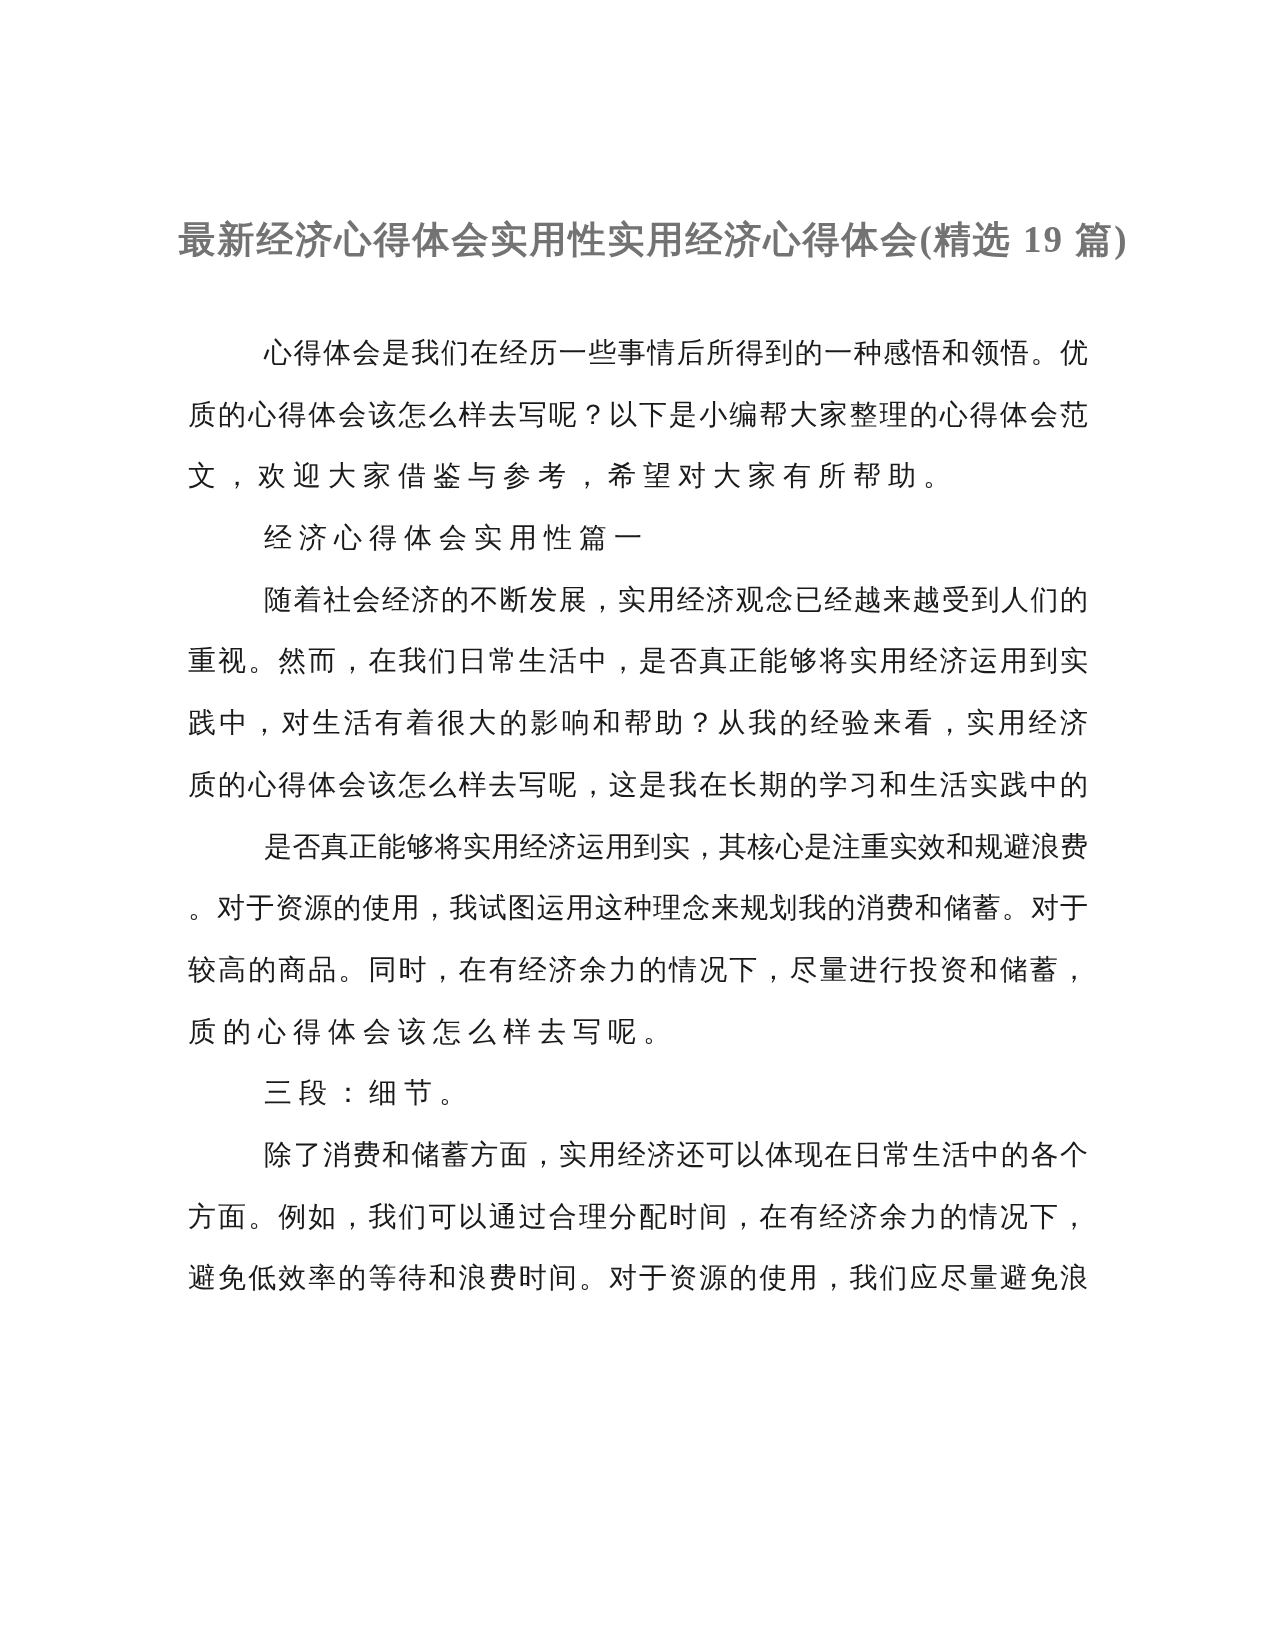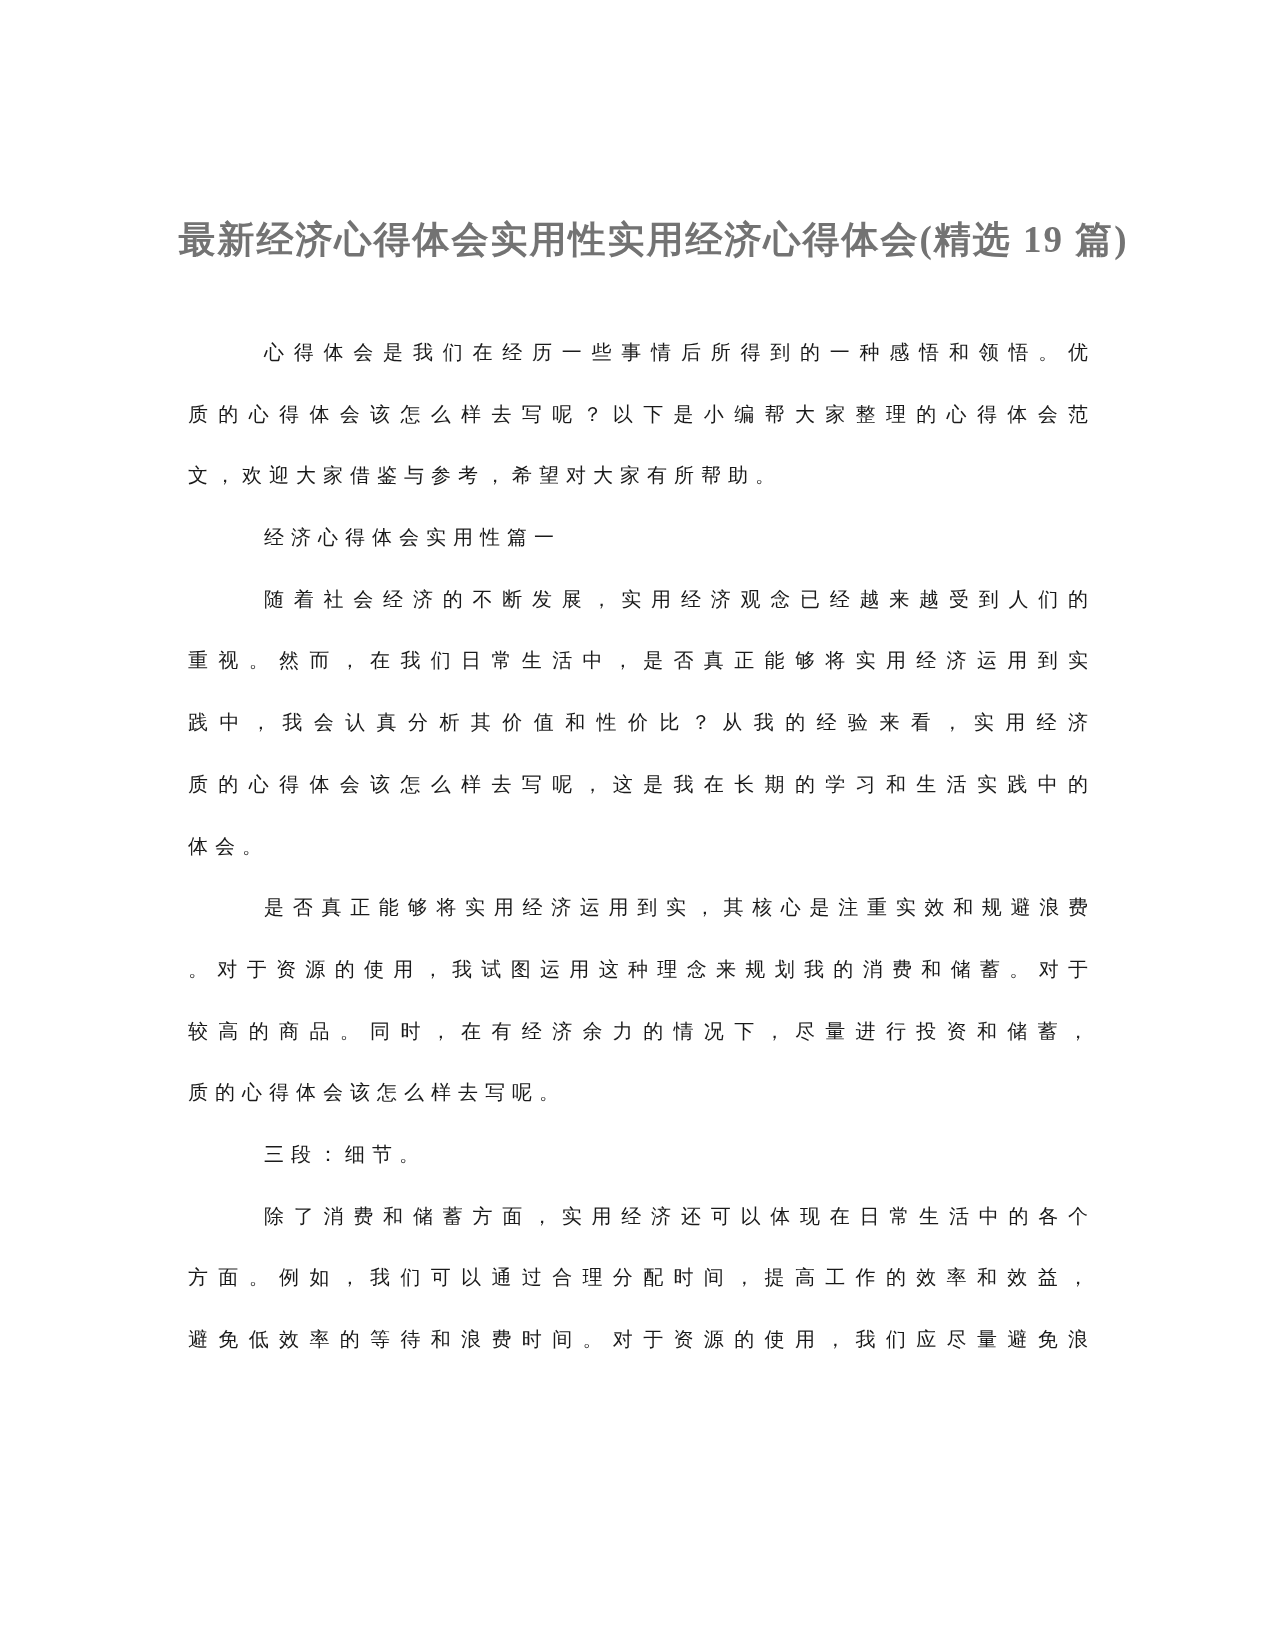--- a/index.html
+++ b/index.html
@@ -28,21 +28,21 @@
   }
   .doc-body {
     position: absolute;
     left: 188px;
     top: 322px;
     width: 900px;
   }
   .line {
     height: 61.7px;
     line-height: 61.7px;
-    font-size: 20px;
+    font-size: 28px;
     color: #1a1a1a;
     overflow: hidden;
     letter-spacing: 7px;      
     white-space: nowrap;
   }
   .line.justify {
     letter-spacing: 0;
     white-space: normal;
     text-align: justify;
     text-align-last: justify;
@@ -55,25 +55,24 @@
 
 <div class="page">
   <h1 class="doc-title">最新经济心得体会实用性实用经济心得体会(精选 19 篇)</h1>
   <div class="doc-body">
       <div class="line justify indent">心得体会是我们在经历一些事情后所得到的一种感悟和领悟。优</div>
       <div class="line justify">质的心得体会该怎么样去写呢？以下是小编帮大家整理的心得体会范</div>
       <div class="line">文，欢迎大家借鉴与参考，希望对大家有所帮助。</div>
       <div class="line indent">经济心得体会实用性篇一</div>
       <div class="line justify indent">随着社会经济的不断发展，实用经济观念已经越来越受到人们的</div>
       <div class="line justify">重视。然而，在我们日常生活中，是否真正能够将实用经济运用到实</div>
-      <div class="line justify">践中，我会认真分析其价值和性价比？从我的经验来看，实用经济</div>
+      <div class="line justify">践中，对生活有着很大的影响和帮助？从我的经验来看，实用经济</div>
       <div class="line justify">质的心得体会该怎么样去写呢，这是我在长期的学习和生活实践中的</div>
-      <div class="line">体会。</div>
       <div class="line justify indent">是否真正能够将实用经济运用到实，其核心是注重实效和规避浪费</div>
       <div class="line justify">。对于资源的使用，我试图运用这种理念来规划我的消费和储蓄。对于</div>
       <div class="line justify">较高的商品。同时，在有经济余力的情况下，尽量进行投资和储蓄，</div>
       <div class="line">质的心得体会该怎么样去写呢。</div>
       <div class="line indent">三段：细节。</div>
       <div class="line justify indent">除了消费和储蓄方面，实用经济还可以体现在日常生活中的各个</div>
-      <div class="line justify">方面。例如，我们可以通过合理分配时间，提高工作的效率和效益，</div>
+      <div class="line justify">方面。例如，我们可以通过合理分配时间，在有经济余力的情况下，</div>
       <div class="line justify">避免低效率的等待和浪费时间。对于资源的使用，我们应尽量避免浪</div>
     </div>
 </div>
 
 </body></html>

